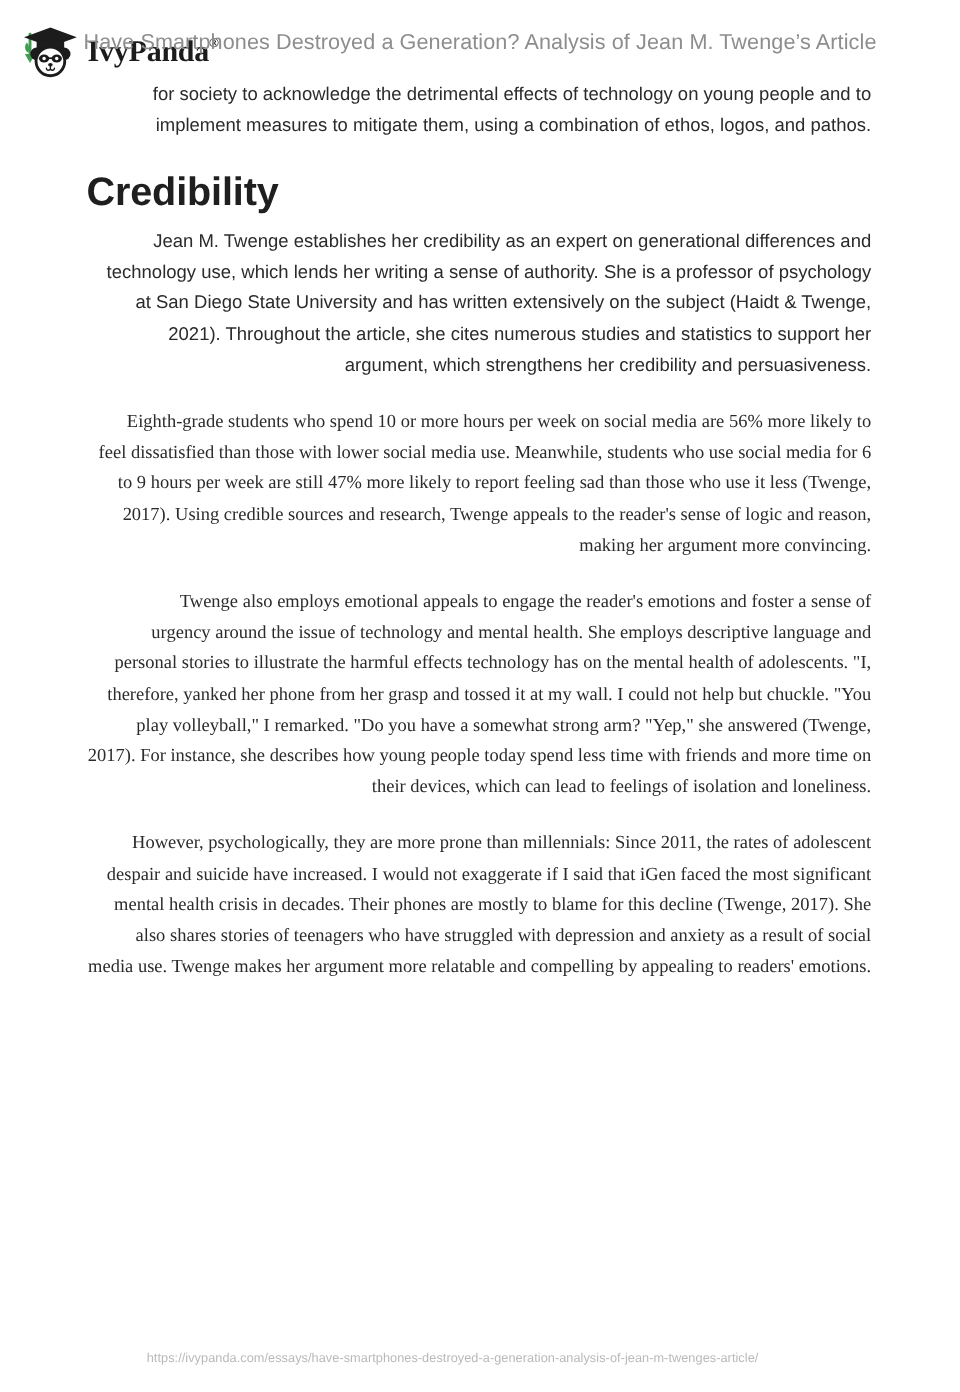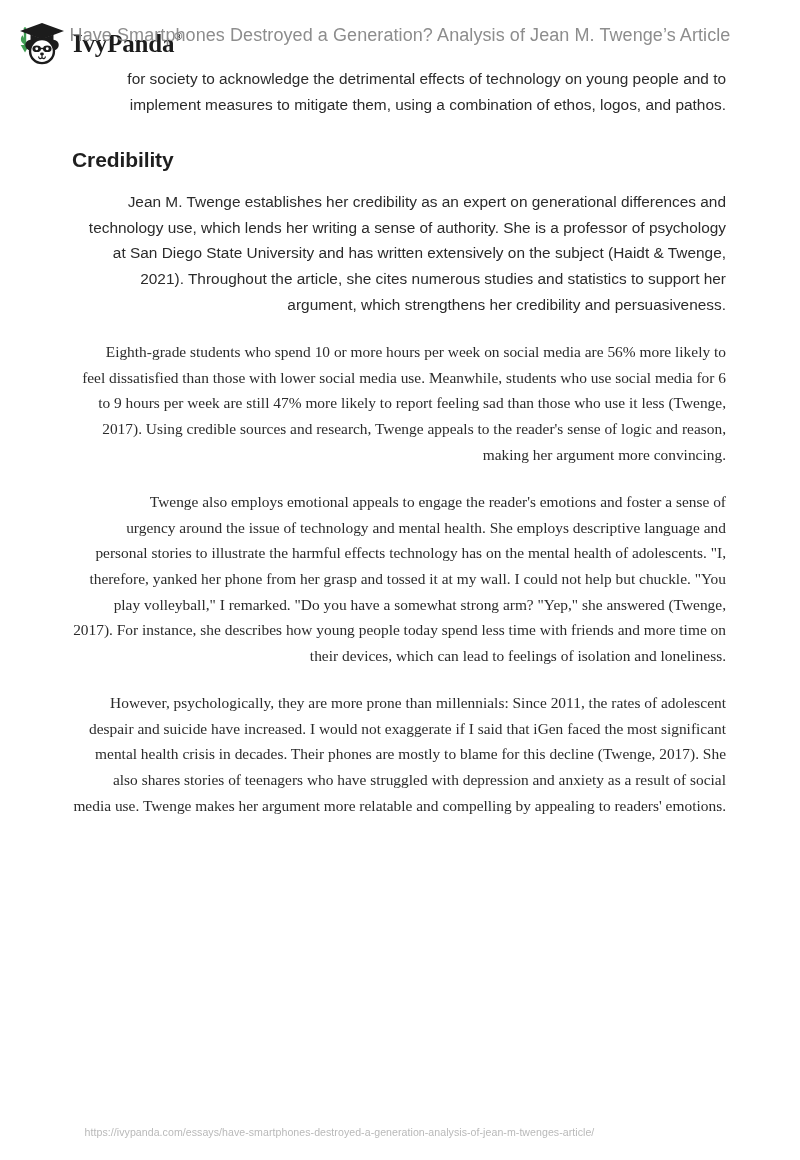--- a/index.html
+++ b/index.html
@@ -84,38 +84,38 @@
     letter-spacing: 0.01px;
   }
   .para.indent {
     text-indent: 31px;
   }
   .para + .para {
     margin-top: 22px;
     font-family: Liberation Serif, serif;
   }
   .heading {
-    font-size: 21px;
+    font-size: 33px;
     font-weight: bold;
     color: #1f1f1f;
     line-height: 30px;
     margin: 29px 0 14px 0;
     letter-spacing: -0.1px;
   }
   .heading.first {
     margin-top: 28px;
   }
 
   
   .page-footer {
     position: absolute;
     left: 0;
     bottom: 20px;
     width: 632px;
-    text-align: center;
+    text-align: right;
     padding-left: 47px;
   }
   .footer-url {
     font-size: 10.6px;
     color: #b9b9b9;
     letter-spacing: 0.05px;
     text-decoration: none;
     white-space: nowrap;
   }
 </style>

